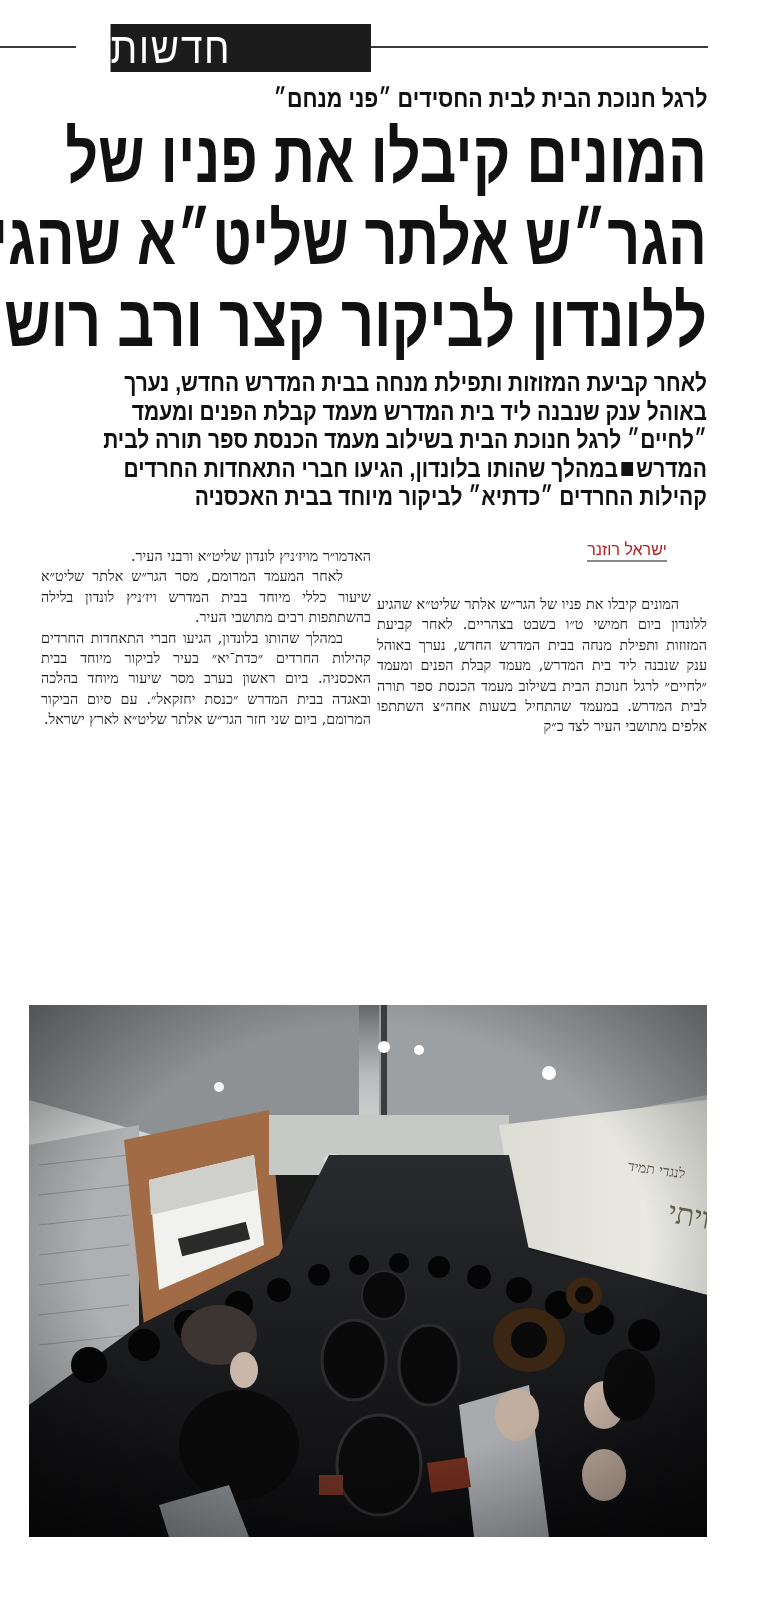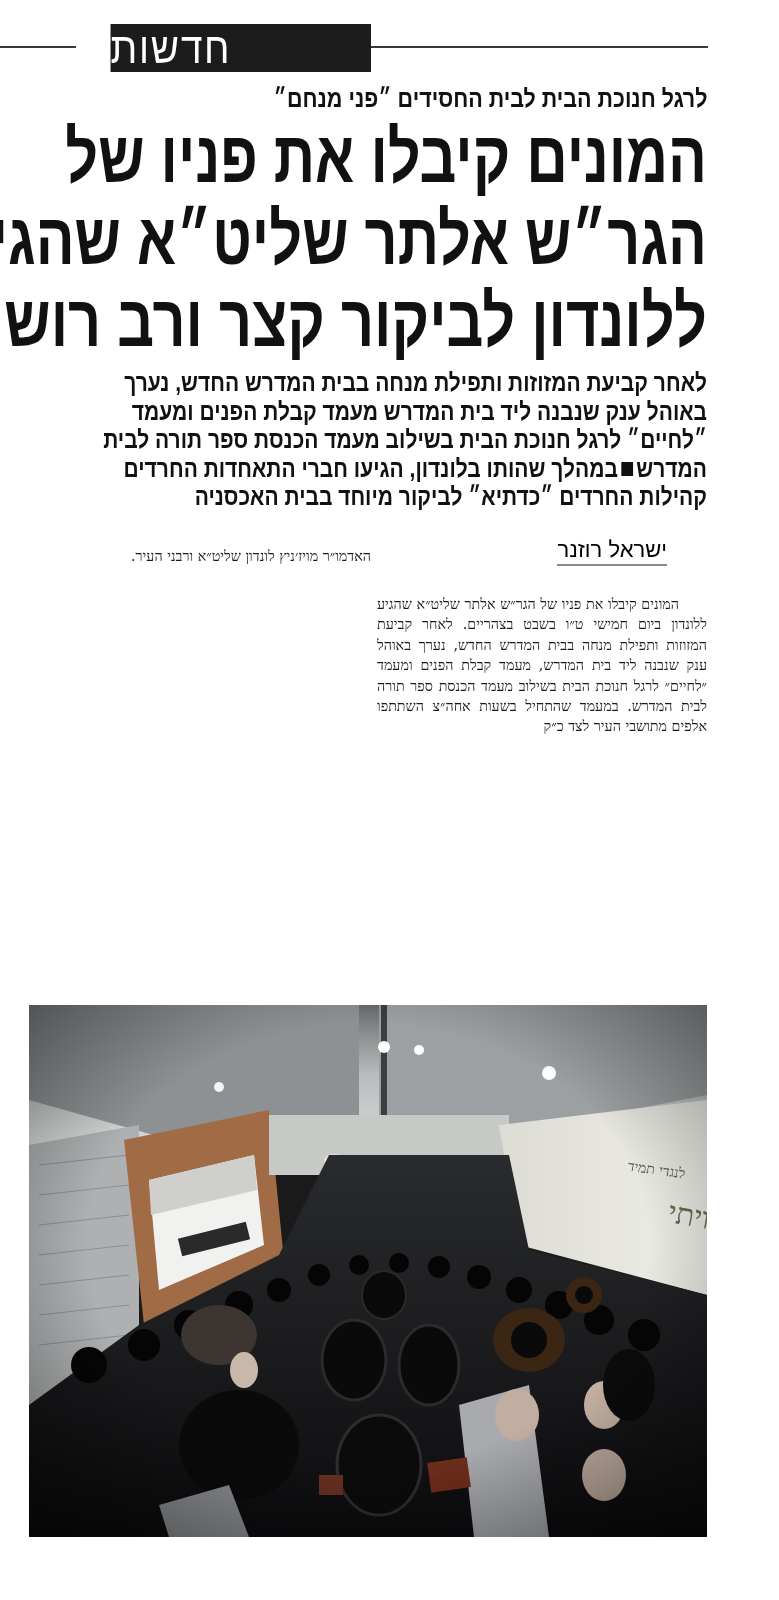--- a/index.html
+++ b/index.html
@@ -121,22 +121,22 @@
     .column.right-col { right: 72px; }
     .column.left-col  { right: 408px; top: 546px; }
 
     .byline {
       display: block;
       text-align: right;
       padding-right: 40px;
       margin-top: 0px;
       margin-bottom: 24px;
       font-family: "Liberation Sans", sans-serif;
-      font-size: 22px;
-      color: #000000;
+      font-size: 16px;
+      color: #b91c1c;
       height: 30px;
     }
     .byline span {
       border-bottom: 2px solid #8a8a8a;
       padding-bottom: 2px;
     }
 
     .para {
       display: block;
       text-indent: 28px;
@@ -180,20 +180,22 @@
   <span class="dk-line">קהילות החרדים ״כדתיא״ לביקור מיוחד בבית האכסניה</span>
 </div>
 
 <div class="column right-col">
   <div class="byline"><span>ישראל רוזנר</span></div>
   <p class="para">המונים קיבלו את פניו של הגר״ש אלתר שליט״א שהגיע ללונדון ביום חמישי ט״ו בשבט בצהריים. לאחר קביעת המזוזות ותפילת מנחה בבית המדרש החדש, נערך באוהל ענק שנבנה ליד בית המדרש, מעמד קבלת הפנים ומעמד ״לחיים״ לרגל חנוכת הבית בשילוב מעמד הכנסת ספר תורה לבית המדרש. במעמד שהתחיל בשעות אחה״צ השתתפו אלפים מתושבי העיר לצד כ״ק</p>
 </div>
 
 <div class="column left-col">
   <p class="para no-indent">האדמו״ר מויז׳ניץ לונדון שליט״א ורבני העיר.</p>
+  <p class="para">לאחר המעמד המרומם, מסר הגר״ש אלתר שליט״א שיעור כללי מיוחד בבית המדרש ויז׳ניץ לונדון בלילה בהשתתפות רבים מתושבי העיר.</p>
+  <p class="para">במהלך שהותו בלונדון, הגיעו חברי התאחדות החרדים קהילות החרדים ״כדת־יא״ בעיר לביקור מיוחד בבית האכסניה. ביום ראשון בערב מסר שיעור מיוחד בהלכה ובאגדה בבית המדרש ״כנסת יחזקאל״. עם סיום הביקור המרומם, ביום שני חזר הגר״ש אלתר שליט״א לארץ ישראל.</p>
 </div>
 
 <div class="photo">
   <svg width="678" height="532" viewBox="0 0 678 532" xmlns="http://www.w3.org/2000/svg">
     <defs>
       <linearGradient id="ceil" x1="0" y1="0" x2="0" y2="1">
         <stop offset="0" stop-color="#6a6c6e"></stop>
         <stop offset="0.5" stop-color="#b9bcbd"></stop>
         <stop offset="1" stop-color="#d7d9d8"></stop>
       </linearGradient>

